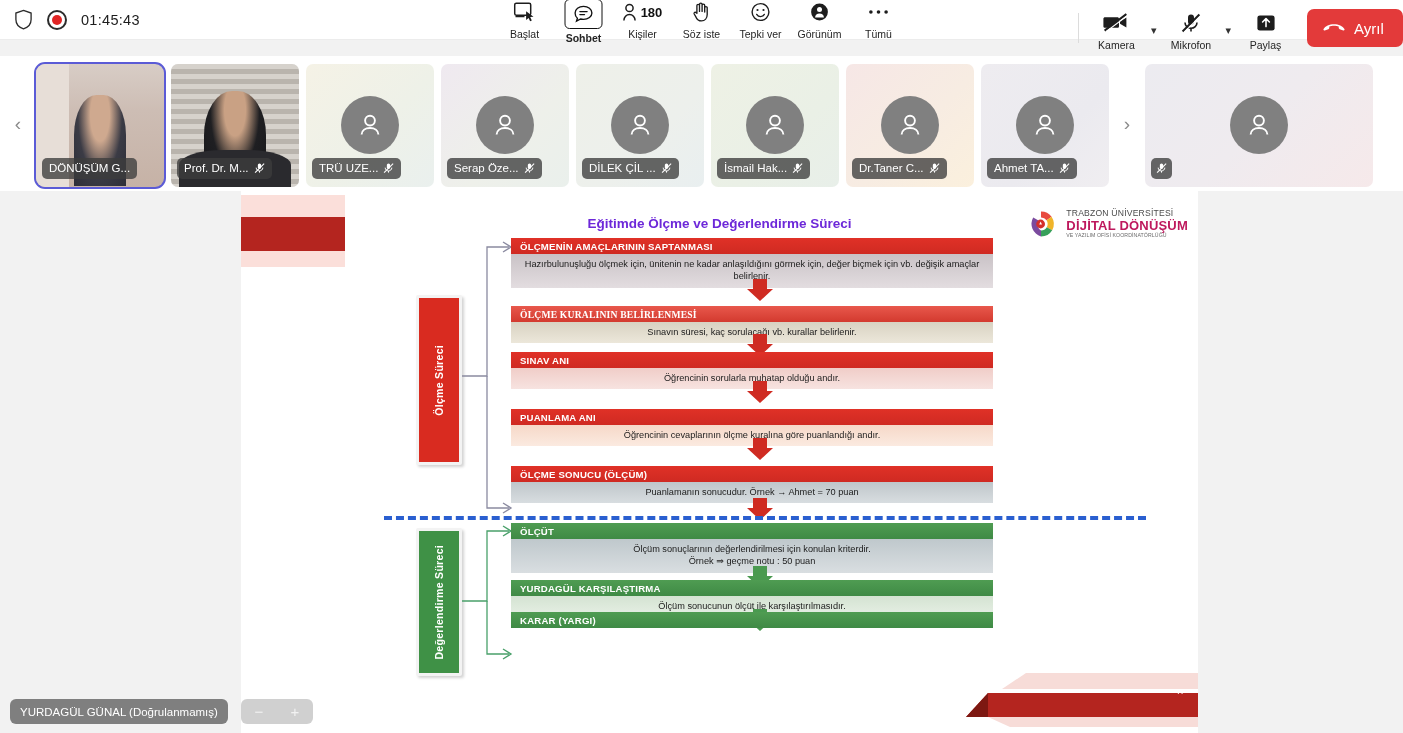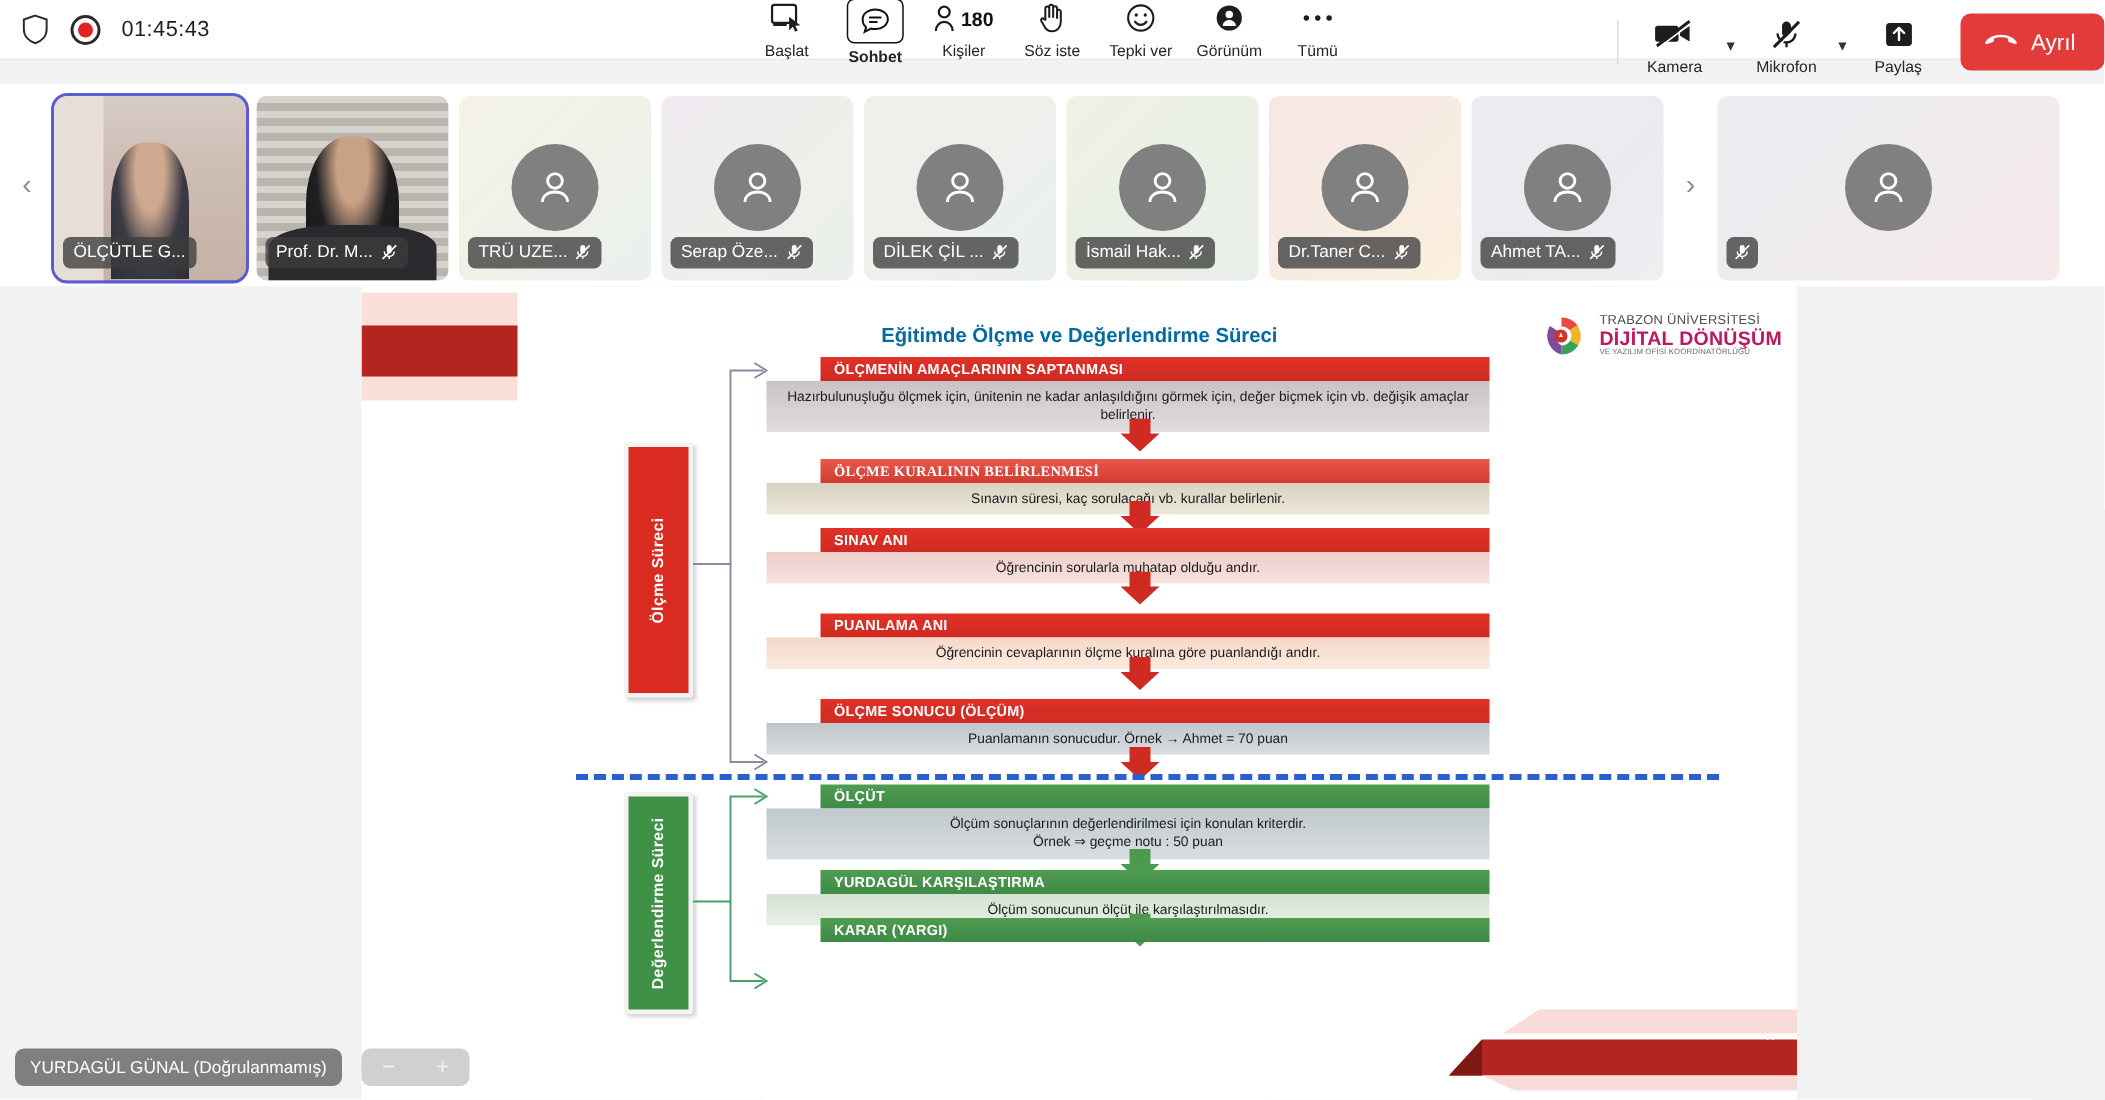--- a/index.html
+++ b/index.html
@@ -98,35 +98,35 @@
   .stage { position: absolute; top: 191px; left: 0; width: 1403px; height: 542px; background: #f2f2f2; }
   .slide {
     position: absolute; left: 241px; top: 0; width: 957px; height: 542px;
     background: #ffffff; overflow: hidden;
   }
   .deco-top { position: absolute; left: 0; top: 4px; width: 104px; height: 72px; background: #fbdfda; }
   .deco-top i { position:absolute; left:0; top:22px; width: 104px; height: 34px; background: #b4251f; display:block; }
 
   .slide-title {
     position: absolute; left: 0; top: 25px; width: 957px; text-align: center;
-    font-size: 13.5px; font-weight: bold; color: #0369a1;
+    font-size: 13.5px; font-weight: bold; color: #6d28d9;
   }
 
   .logo { position: absolute; right: 10px; top: 18px; display: flex; align-items: center; gap: 7px; }
   .logo-txt { line-height: 1.12; }
   .logo-l1 { font-size: 8.6px; color: #4b4b4b; letter-spacing: .2px; }
   .logo-l2 { font-size: 13px; font-weight: bold; color: #be185d; letter-spacing: .2px; }
   .logo-l3 { font-size: 5.2px; color: #6a6a6a; letter-spacing: .1px; }
 
   
   .flow { position: absolute; left: 270px; top: 0; width: 482px; }
   .blk { position: absolute; left: 0; width: 482px; }
   .blk .hd {
     height: 16px; display: flex; align-items: center; padding-left: 9px;
-    font-size: 9.6px; font-weight: bold; color: #ffffff; letter-spacing: .2px; margin-left: 36px;
+    font-size: 9.6px; font-weight: bold; color: #ffffff; letter-spacing: .2px;
   }
   .blk .bd {
     padding: 4px 12px 5px; font-size: 9.2px; color: #1b1b1b; text-align: center; line-height: 1.35;
   }
   .hd-red  { background: linear-gradient(180deg,#e03127 0%, #cf2a22 100%); }
   .hd-red2 { background: linear-gradient(180deg,#e8584c 0%, #d33a2f 100%); font-family: Liberation Serif, serif; }
   .hd-grn  { background: linear-gradient(180deg,#4f9c52 0%, #3f8a45 100%); }
   .bd-1 { background: linear-gradient(180deg,#c9c2c6 0%, #e3dde0 100%); }
   .bd-2 { background: linear-gradient(180deg,#d8d2c2 0%, #ece7da 100%); }
   .bd-3 { background: linear-gradient(180deg,#f0cdc8 0%, #f7e3e0 100%); }
@@ -316,21 +316,21 @@
       </button>
     </div>
   </div>
 
   <div class="filmstrip">
     <div class="strip-arrow">‹</div>
     <div class="tiles" id="tiles">
         <div class="tile sel">
           <div class="feed-a"></div>
           <div class="name-chip">
-            <span>ÖLÇÜTLE G...</span>
+            <span>DÖNÜŞÜM G...</span>
           </div>
         </div>
         <div class="tile">
           <div class="feed-b"></div>
           <div class="name-chip">
             <span>Prof. Dr. M...</span>
             <span style="display: flex;">
               <svg width="11" height="12" viewBox="0 0 20 20">
                 <rect x="7" y="1.6" width="6" height="10.2" rx="3" fill="#fff"></rect>
                 <path d="M4 9.4c0 3.3 2.7 5.9 6 5.9s6-2.6 6-5.9" fill="none" stroke="#fff" stroke-width="1.8"></path>

